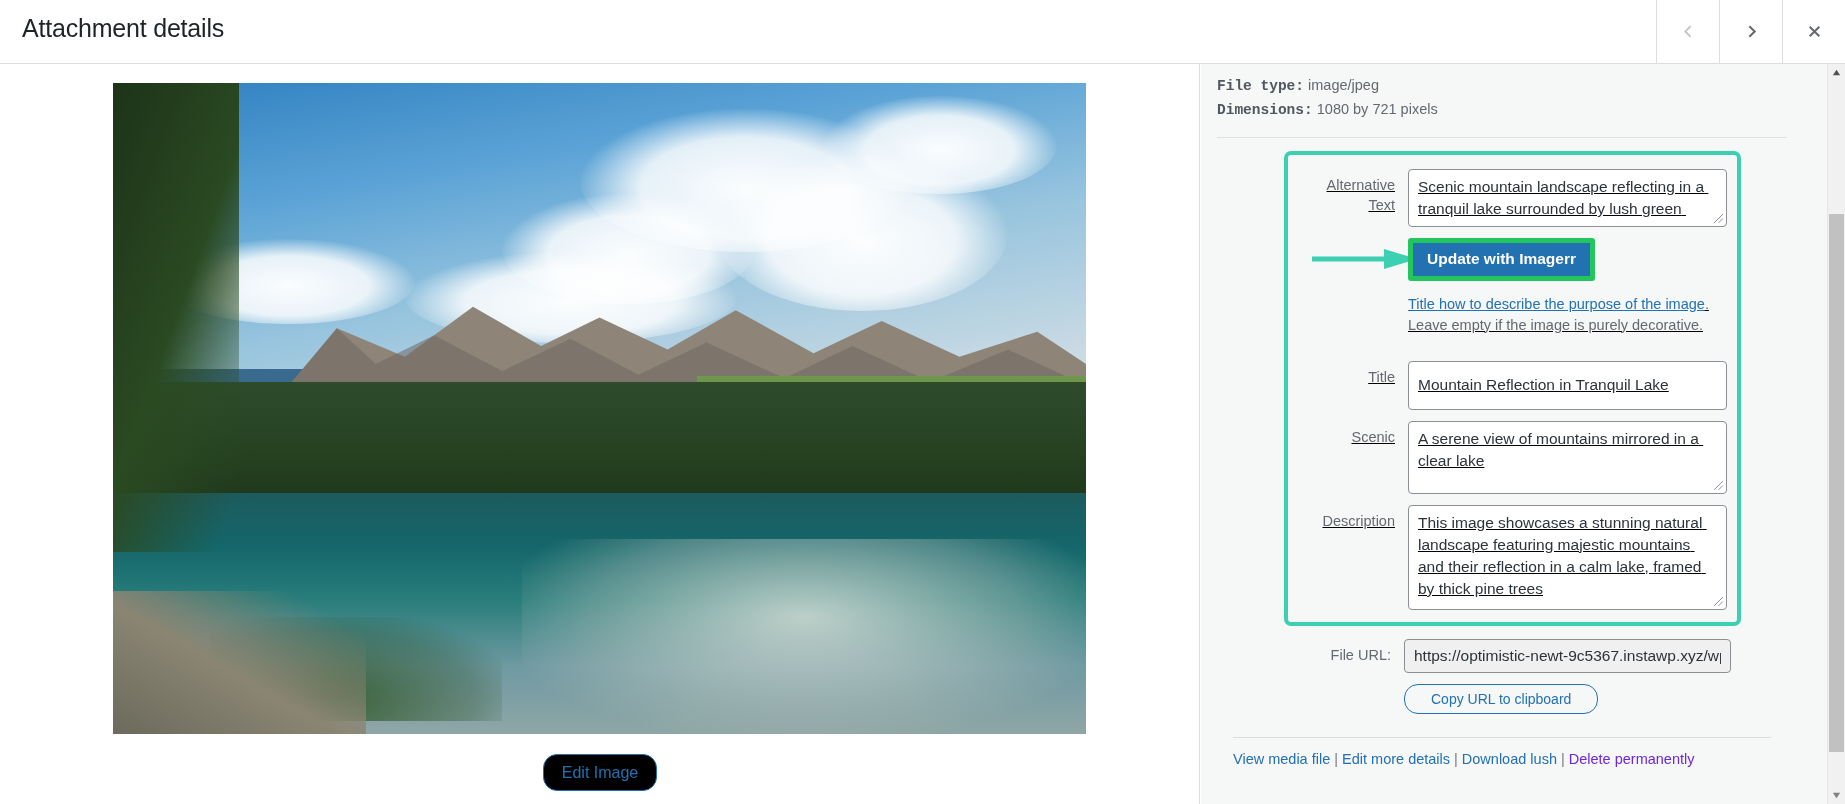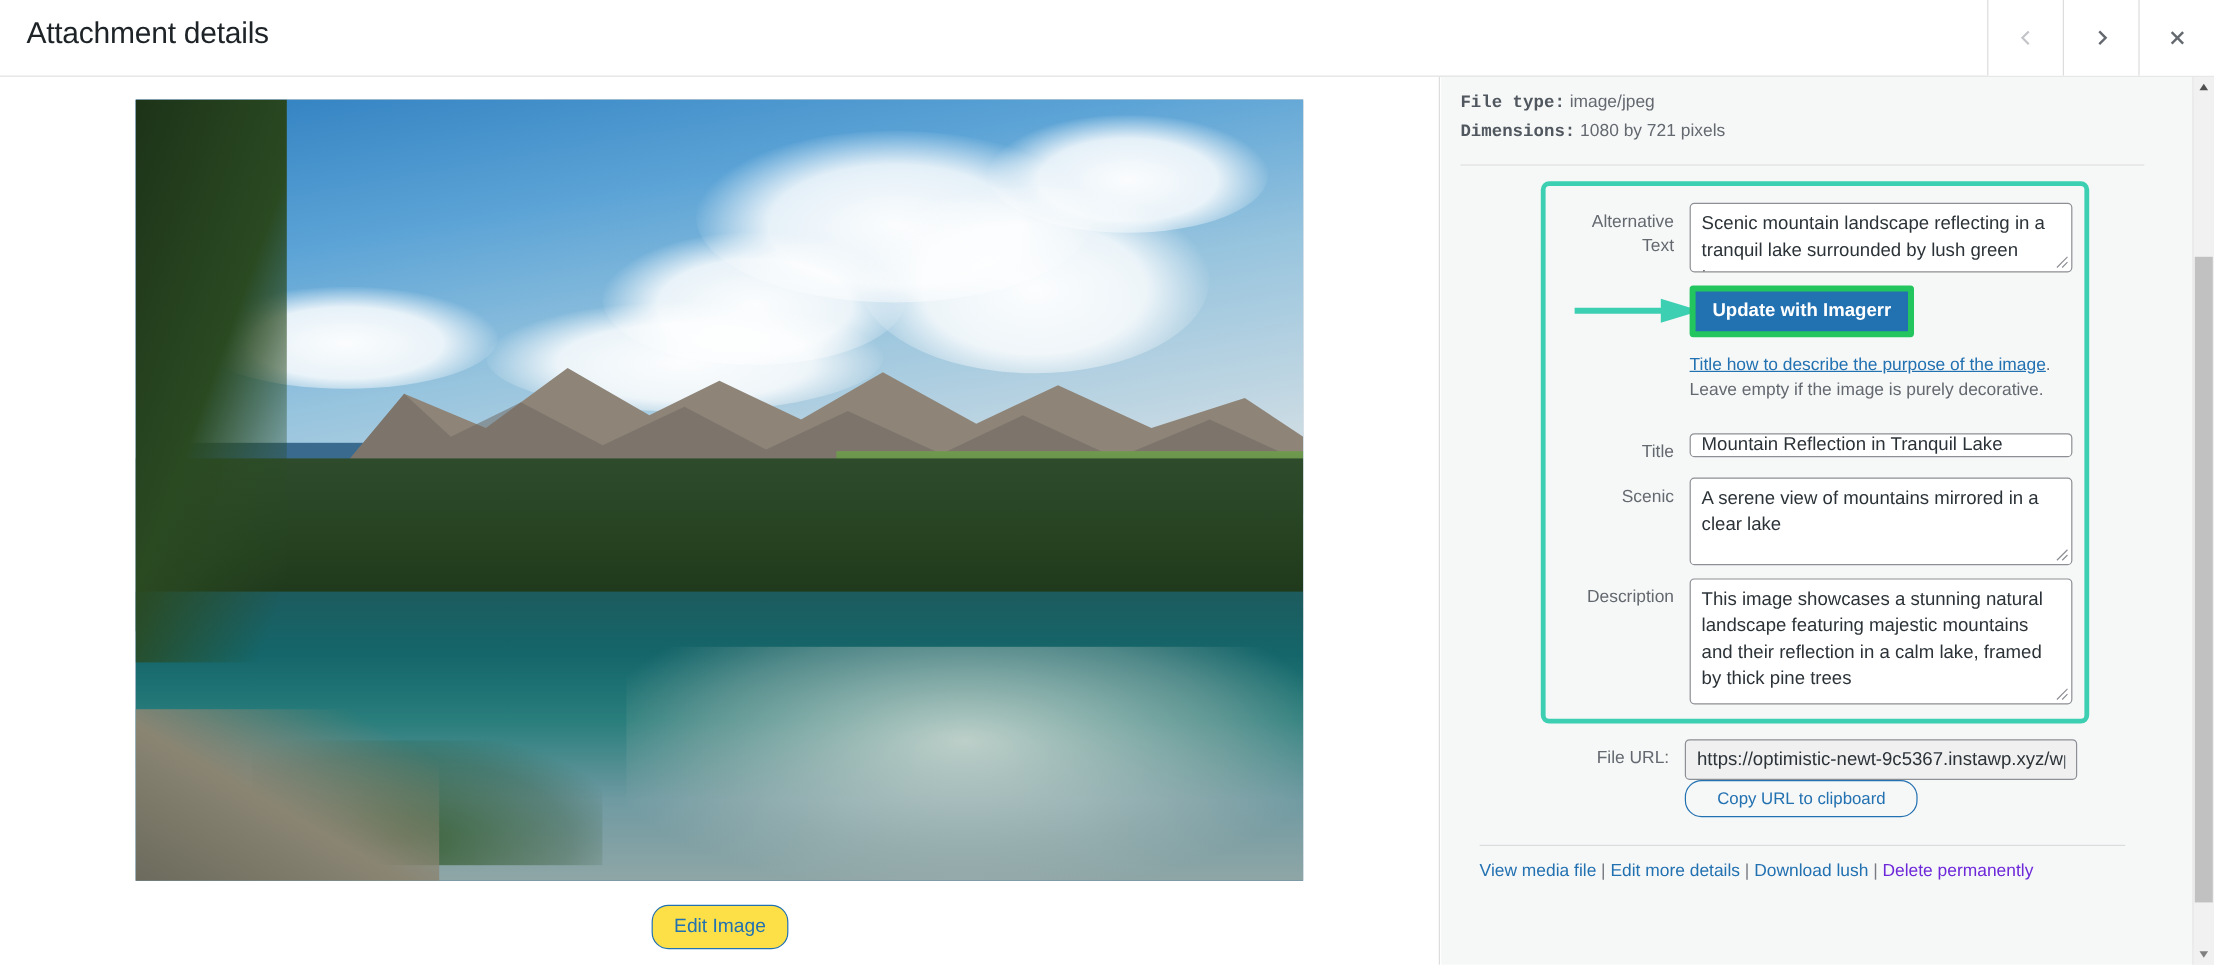--- a/index.html
+++ b/index.html
@@ -69,21 +69,21 @@
     position: absolute;
     left: 0; top: 690px;
     width: 1200px;
     text-align: center;
   }
   .button-secondary {
     display: inline-block;
     padding: 8px 18px;
     font-size: 16px;
     color: #2271b1;
-    background: #fde047;
+    background: #000000;
     border: 1px solid #2271b1;
     border-radius: 14px;
     cursor: pointer;
     line-height: 1.2;
   }
 
   
   .attachment-info {
     position: absolute;
     top: 64px; left: 1201px;
@@ -113,20 +113,21 @@
 
   
   .highlight-box {
     position: relative;
     margin: 13px 0 0 67px;
     width: 457px;
     border: 4px solid #3ccfb2;
     border-radius: 7px;
     padding: 14px 10px 12px 10px;
     background: transparent;
+    text-decoration: underline;
   }
 
   .field-row {
     display: flex;
     align-items: flex-start;
     margin-bottom: 11px;
   }
   .field-label {
     width: 110px;
     flex: 0 0 110px;
@@ -150,21 +151,21 @@
     padding: 6px 9px;
     line-height: 1.42;
     resize: none;
     outline: none;
     display: block;
   }
   .txt-area { overflow: hidden; }
   .ta-alt    { height: 58px; }
   .ta-cap    { height: 73px; }
   .ta-desc   { height: 105px; }
-  .txt-input { height: 20px; padding-top: 4px; padding-bottom: 4px; }
+  .txt-input { height: 49px; padding-top: 4px; padding-bottom: 4px; }
 
   .resize-grip {
     position: absolute;
     right: 3px; bottom: 3px;
     width: 11px; height: 11px;
     pointer-events: none;
   }
 
   .button-primary {
     display: inline-block;
@@ -207,21 +208,21 @@
     font-size: 15.5px;
     color: #2c3338;
     background: #f0f0f1;
     border: 1px solid #8c8f94;
     border-radius: 4px;
     padding: 4px 9px;
     outline: none;
   }
   .copy-btn {
     display: inline-block;
-    margin-top: 0;
+    margin-top: 11px;
     padding: 6px 26px;
     font-size: 14px;
     color: #2271b1;
     background: #f6f7f7;
     border: 1px solid #2271b1;
     border-radius: 14px;
     cursor: pointer;
     line-height: 1.2;
   }
 

